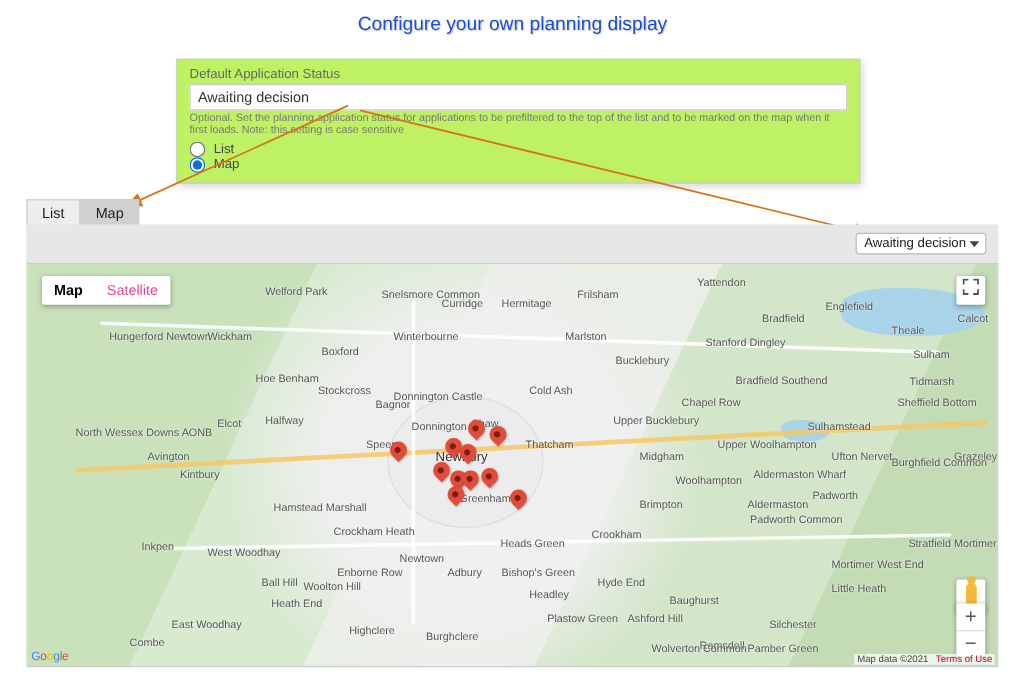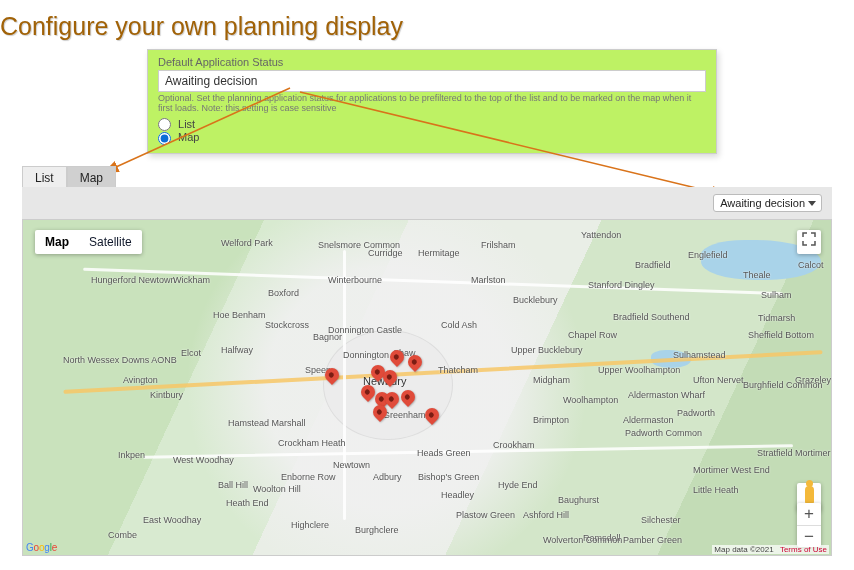--- a/index.html
+++ b/index.html
@@ -7,25 +7,25 @@
     margin: 0;
     font-family: "Segoe UI", Arial, sans-serif;
     background: #fff;
     color: #222;
     width: 854px;
     height: 570px;
     position: relative;
     overflow: hidden;
   }
   .page-title {
-    text-align: left;
-    font-size: 25px;
+    text-align: center;
+    font-size: 16px;
     font-weight: 500;
     margin: 12px 0 0 0;
-    color: #a16207;
+    color: #1d4ed8;
     text-shadow: 1px 1px 1px rgba(0,0,0,0.2);
   }
   .config-panel {
     position: absolute;
     left: 147px;
     top: 49px;
     width: 570px;
     border: 1px solid #ccc;
     box-shadow: 2px 3px 6px rgba(0,0,0,0.15);
     background: #bef264;
@@ -154,21 +154,21 @@
     background:#fff;
     border-radius:2px;
     overflow:hidden;
   }
   .map-type-toggle .btn{
     padding:5px 10px;
     font-size:12px;
     cursor:pointer;
   }
   .map-type-toggle .btn.active{ font-weight:600; color:#000;}
-  .map-type-toggle .btn:not(.active){ color:#0f172a;}
+  .map-type-toggle .btn:not(.active){ color:#ec4899;}
   .map-ctrl {
     position:absolute;
     right:10px;
     background:#fff;
     border-radius:2px;
     box-shadow:0 1px 4px rgba(0,0,0,0.3);
     width:24px;
     text-align:center;
   }
   .fullscreen-ctrl { top:10px; height:24px; line-height:24px; font-size:12px;}

